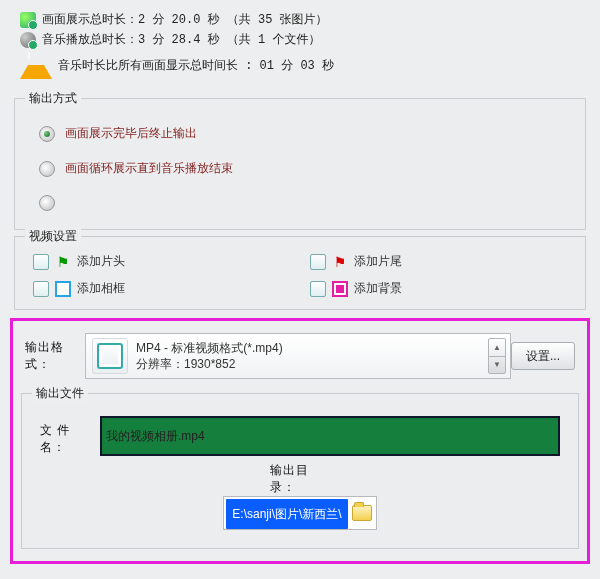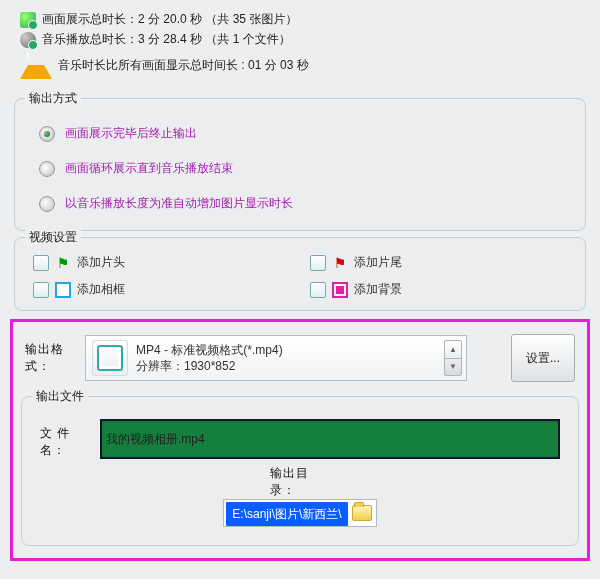--- a/index.html
+++ b/index.html
@@ -12,40 +12,41 @@
     width: 600px;
   }
   .info-block {
     padding: 8px 20px 10px 20px;
   }
   .info-line {
     display: flex;
     align-items: center;
     margin: 3px 0;
     color: #222;
+    font-family: Liberation Mono, monospace;
   }
   .info-line .ico {
     width: 16px; height: 16px;
     margin-right: 6px;
     display: inline-flex; align-items: center; justify-content: center;
   }
   .ico-img { background: radial-gradient(circle at 30% 30%, #9f6, #2a6); border-radius: 3px; position: relative; }
   .ico-img::after { content:""; position:absolute; right:-2px; bottom:-2px; width:8px; height:8px; background:#2a6; border-radius:50%; border:1px solid #fff; }
   .ico-music { background: radial-gradient(circle at 30% 30%, #ccc, #666); border-radius: 50%; position: relative; }
   .ico-music::after { content:""; position:absolute; right:-2px; bottom:-2px; width:8px; height:8px; background:#2a6; border-radius:50%; border:1px solid #fff; }
   .ico-warn {
     width:0; height:0; border-left:8px solid transparent; border-right:8px solid transparent;
     border-bottom:14px solid #f5a600; position:relative; margin-top:-2px;
   }
   .ico-warn::after { content:"!"; position:absolute; left:-2px; top:2px; color:#fff; font-size:10px; font-weight:bold; }
 
   .fieldset {
     margin: 6px 14px;
     border: 1px solid #c8ccce;
-    border-radius: 8px;
+    border-radius: 0;
     position: relative;
     padding: 16px 18px 12px 18px;
     background: #ecedee;
   }
   .fs-legend {
     position: absolute;
     top: -9px; left: 10px;
     background: #edeeef;
     padding: 0 4px;
     font-size: 12px;
@@ -61,21 +62,21 @@
     background: radial-gradient(circle at 40% 40%, #fff, #bbb);
     border: 1px solid #999;
     margin-right: 10px;
     display: inline-flex; align-items: center; justify-content: center;
     flex: none;
   }
   .radio-bullet.selected::after {
     content:""; width:6px; height:6px; border-radius:50%;
     background: radial-gradient(circle at 30% 30%, #7c7, #163);
   }
-  .radio-label { color:#a21caf; }
+  .radio-label { color:#7f1d1d; }
 
   .vs-grid {
     display: grid;
     grid-template-columns: 1fr 1fr;
     row-gap: 10px;
     column-gap: 20px;
   }
   .vs-item { display: flex; align-items: center; gap: 6px; }
   .chk {
     width: 14px; height: 14px; border: 1px solid #7aa;
@@ -131,35 +132,35 @@
     background: linear-gradient(#fefefe, #dfe2e4);
     border:1px solid #a9aeb2;
     border-radius:3px;
     padding: 4px 12px;
     height: 24px;
     cursor:pointer;
     display:inline-flex; align-items:center; gap:6px;
     color:#222;
     font-size:12px;
   }
-  .btn-settings { height:48px; padding:3px 14px;margin-left:44px; }
+  .btn-settings { height:28px; padding:3px 14px; }
 
   .text-input {
     flex:1;
     background:#15803d;
     border:2px solid #0f172a;
     height:20px;
     padding:8px 4px;
     font-size:12px;
     color:#222;
     box-shadow: inset 1px 1px 2px rgba(0,0,0,0.08);
   }
   .path-input { display:flex; align-items:center; background:#fff; border:1px solid #b4b9bd; height:22px; flex:1; }
   .path-seg {
-    background:#0a5dff; color:#fff; height:24px; margin:2px 0 0 2px;
+    background:#0a5dff; color:#fff; height:30px; margin:2px 0 0 2px;
     display:inline-flex; align-items:center; padding:0 6px;
     font-size:12px; border-radius:1px;
   }
   .folder-ico {
     width:18px; height:14px; margin:0 4px;
     background: linear-gradient(#fff4c2,#f3cf4d);
     border:1px solid #caa832; border-radius:2px; position:relative; cursor:pointer;
   }
   .folder-ico::before { content:""; position:absolute; top:-4px; left:1px; width:8px; height:4px; background:#f3cf4d; border:1px solid #caa832; border-bottom:none; border-radius:2px 2px 0 0;}
 
@@ -200,21 +201,20 @@
   <div class="radio-row">
     <span class="radio-bullet selected"></span>
     <span class="radio-label">画面展示完毕后终止输出</span>
   </div>
   <div class="radio-row">
     <span class="radio-bullet"></span>
     <span class="radio-label">画面循环展示直到音乐播放结束</span>
   </div>
   <div class="radio-row" style="margin-bottom:6px">
     <span class="radio-bullet"></span>
-    <span class="radio-label">以音乐播放长度为准自动增加图片显示时长</span>
   </div>
 </div>
 
 <div class="fieldset">
   <div class="fs-legend">视频设置</div>
   <div class="vs-grid">
     <div class="vs-item">
       <span class="chk"></span>
       <span class="mini-ico flag-g">⚑</span>
       <span>添加片头</span>

